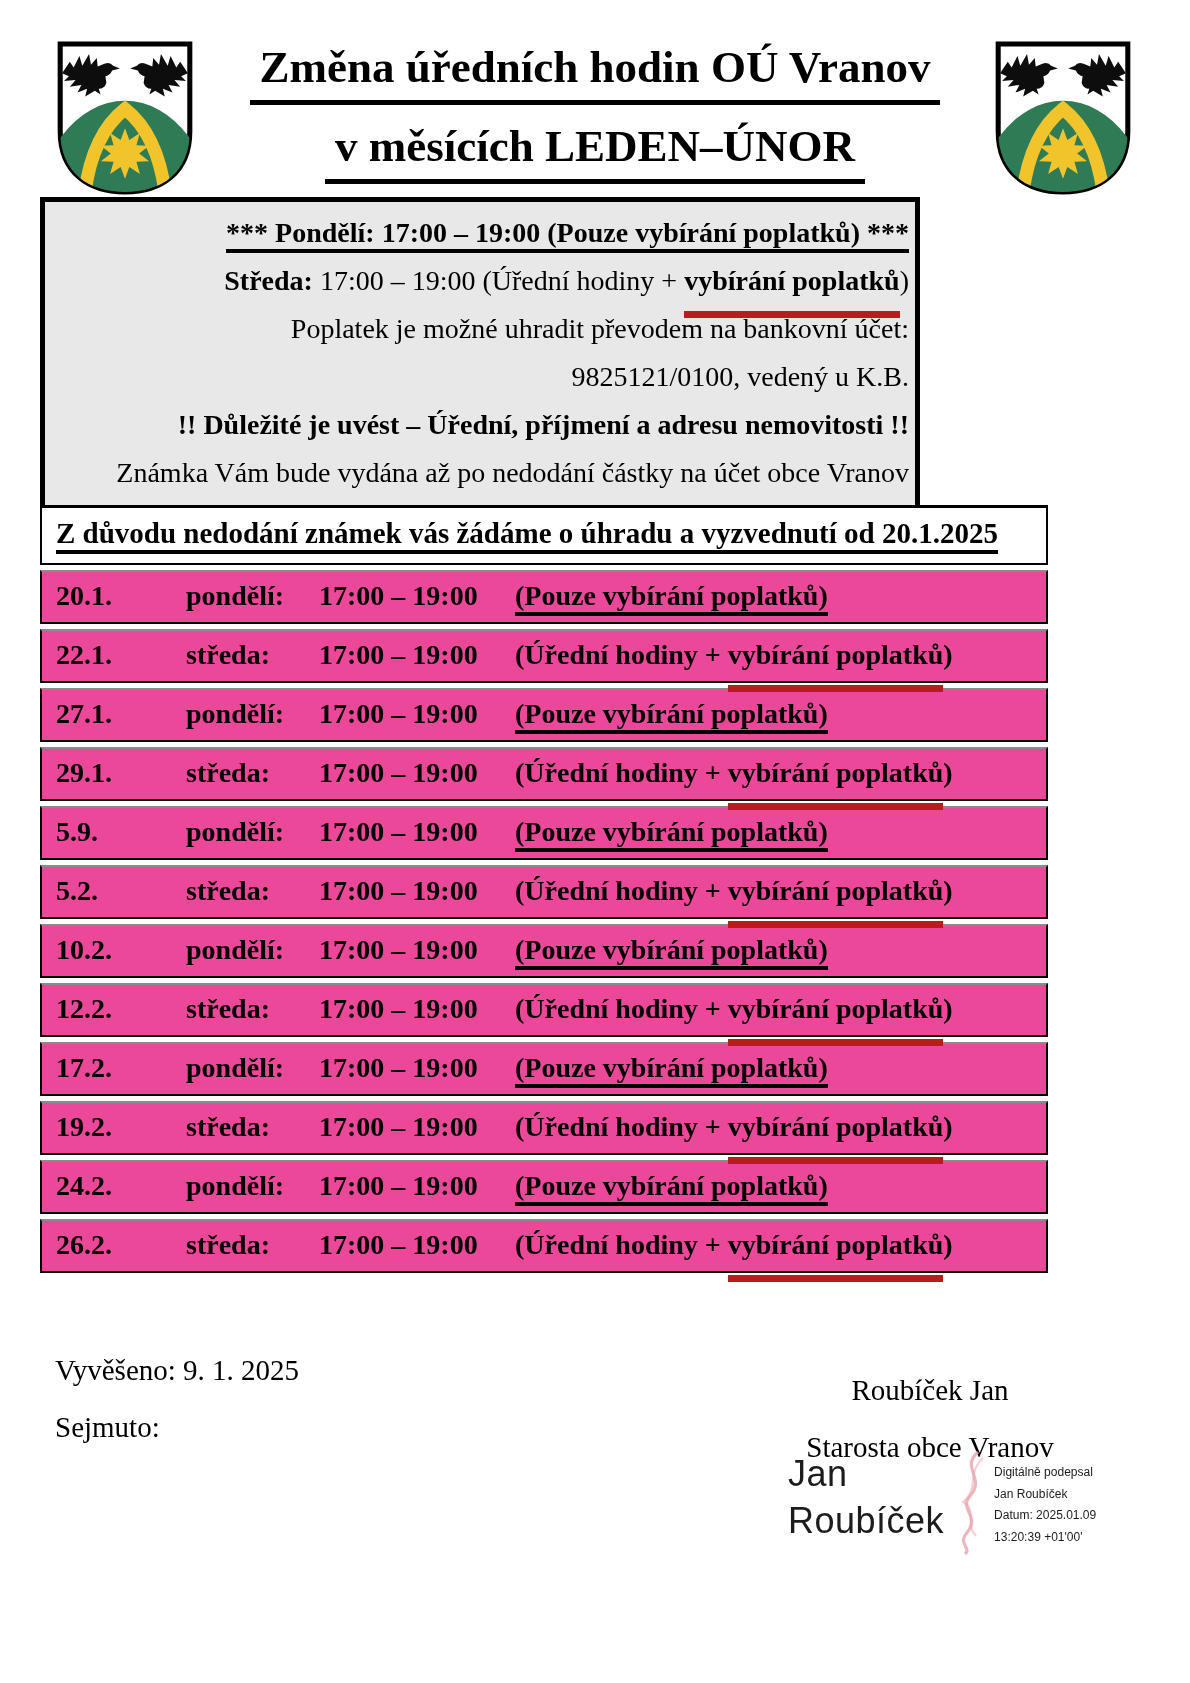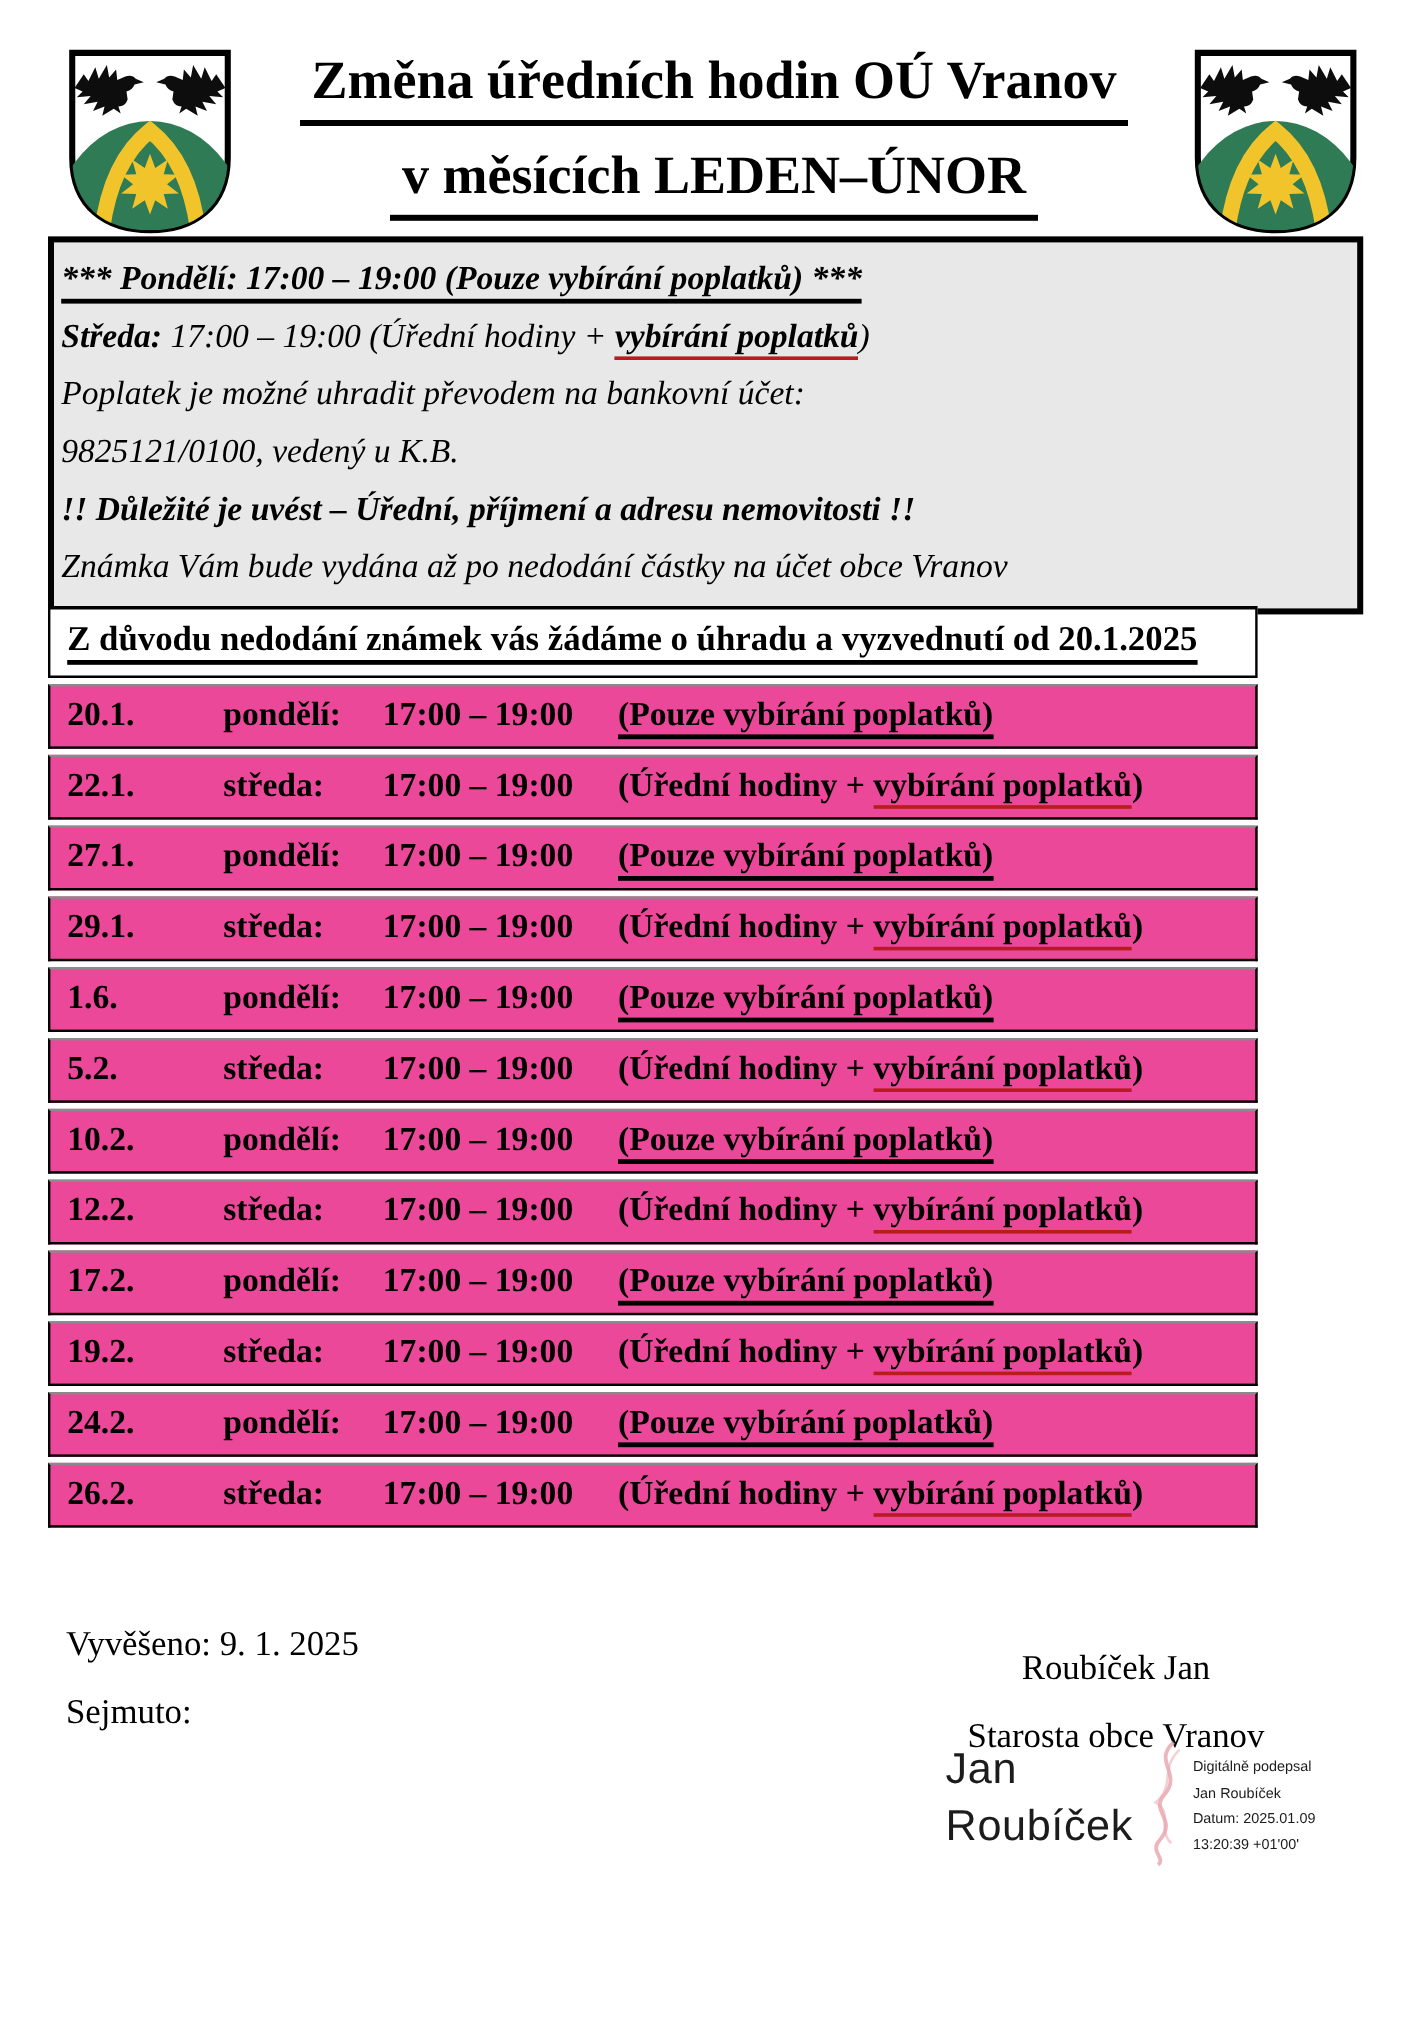--- a/index.html
+++ b/index.html
@@ -25,33 +25,32 @@
     font-weight:bold;
     font-size:45px;
     line-height:54px;
     border-bottom:5px solid #000;
     padding:0 10px 6px;
     white-space:nowrap;
   }
 
   
   .info-box {
-    position:absolute; left:40px; top:197px; width:1096px;
+    position:absolute; left:40px; top:197px; width:880px;
     box-sizing:border-box;
     border:5px solid #000;
     background:var(--box-bg,#e8e8e8);
-    text-align:left;
+    text-align:right;
     font-size:28px;
     padding:7px 6px 10px;
-    font-style:italic;
   }
   .info-line { line-height:48px; }
   .b { font-weight:bold; }
   .u { border-bottom:4px solid #000; padding-bottom:1px; }
-  .u2 { border-bottom:3px solid #b91c1c; padding-bottom:1px; }
+  .u2 { border-bottom:7px solid #b91c1c; padding-bottom:15px; }
 
   
   .sched { position:absolute; left:40px; top:505px; width:1008px; box-sizing:border-box; }
   .t-header {
     box-sizing:border-box;
     border:2px solid #000; border-top-width:3px;
     background:#fff;
     font-weight:bold; font-size:29px; line-height:34px;
     padding:8px 14px 13px;
     margin-bottom:5px;
@@ -161,21 +160,21 @@
           <span class="col-time">17:00 – 19:00</span>
           <span class="col-desc"><span class="u">(Pouze vybírání poplatků)</span></span>
         </div>
         <div class="t-row">
           <span class="col-date">29.1.</span>
           <span class="col-day">středa:</span>
           <span class="col-time">17:00 – 19:00</span>
           <span class="col-desc">(Úřední hodiny + <span class="u2">vybírání poplatků</span>)</span>
         </div>
         <div class="t-row">
-          <span class="col-date">1.6.</span>
+          <span class="col-date">5.9.</span>
           <span class="col-day">pondělí:</span>
           <span class="col-time">17:00 – 19:00</span>
           <span class="col-desc"><span class="u">(Pouze vybírání poplatků)</span></span>
         </div>
         <div class="t-row">
           <span class="col-date">5.2.</span>
           <span class="col-day">středa:</span>
           <span class="col-time">17:00 – 19:00</span>
           <span class="col-desc">(Úřední hodiny + <span class="u2">vybírání poplatků</span>)</span>
         </div>

